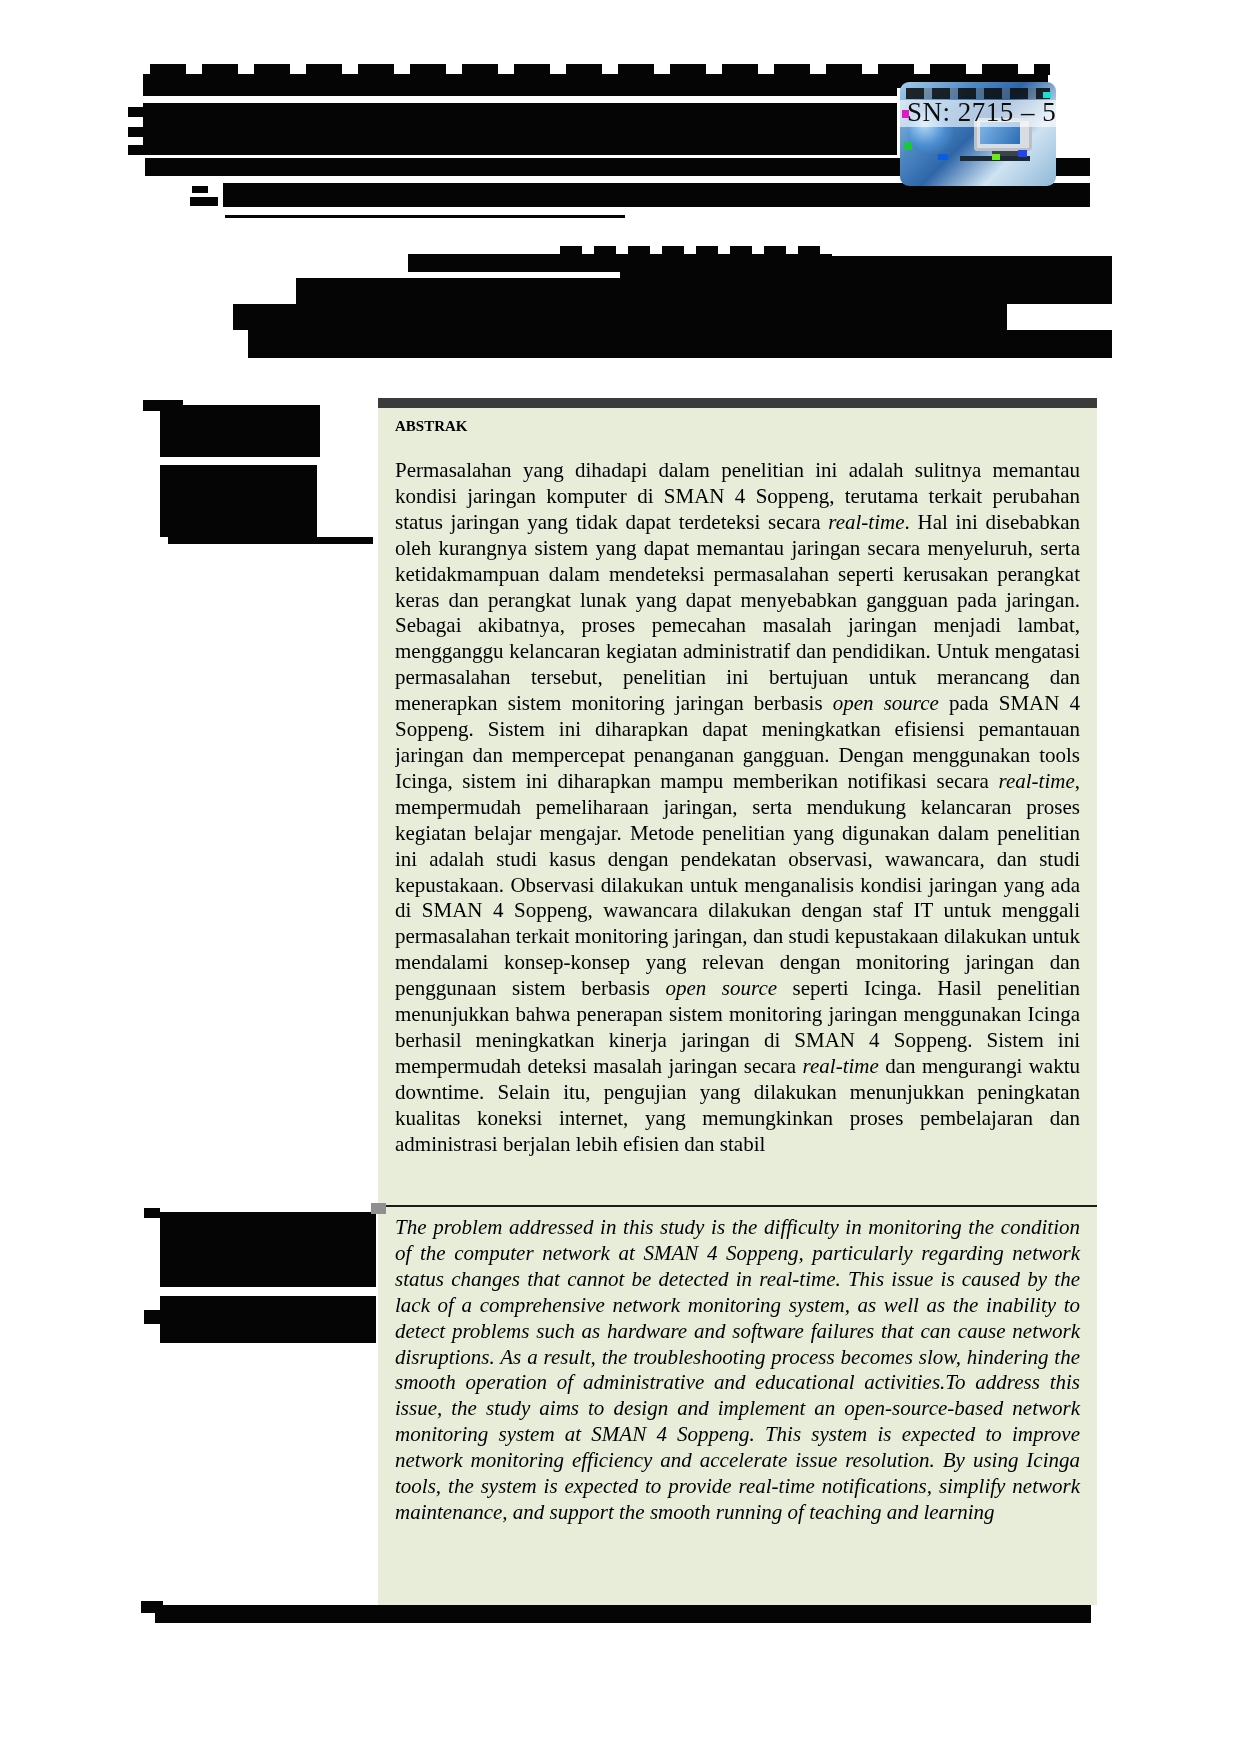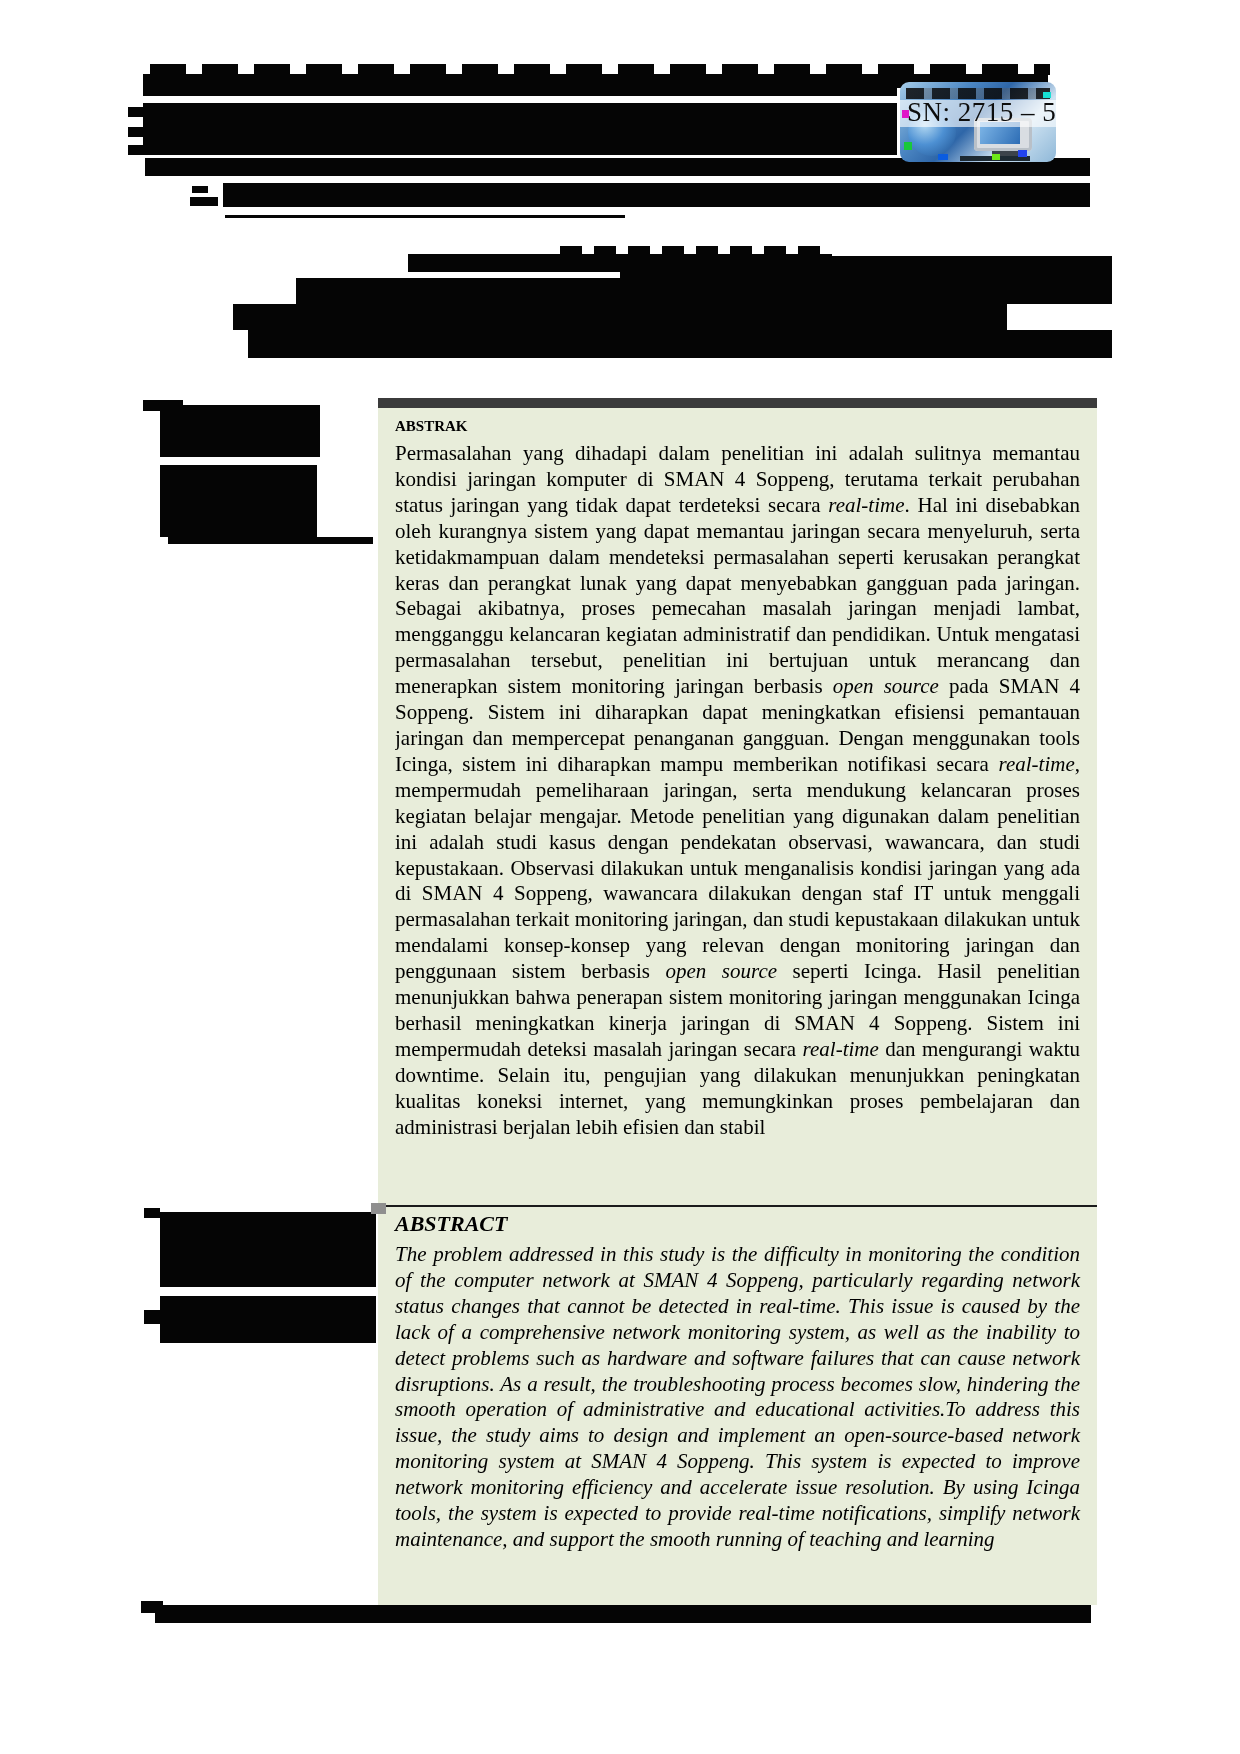--- a/index.html
+++ b/index.html
@@ -7,21 +7,21 @@
     position:relative; width:1240px; height:1754px; margin:0 auto;
     background:#ffffff; overflow:hidden;
     font-family:"Liberation Serif", serif; color:#000;
   }
   .redact{position:absolute; background:#050505;}
   .dashes{position:absolute; background:repeating-linear-gradient(90deg,#050505 0 36px, transparent 36px 52px);}
   .dashes2{position:absolute; background:repeating-linear-gradient(90deg,#050505 0 22px, transparent 22px 34px);}
 
   
   .logo{
-    position:absolute; left:900px; top:82px; width:156px; height:80px;
+    position:absolute; left:900px; top:82px; width:156px; height:104px;
     border-radius:9px; overflow:hidden;
     background:linear-gradient(135deg,#a6cde9 0%,#4d88c4 30%,#2e66a8 48%,#cfe3f2 72%,#8fb8d8 100%);
   }
   .logo .glitch-top{position:absolute; left:6px; top:6px; right:6px; height:11px;
     background:repeating-linear-gradient(90deg, rgba(10,10,10,.85) 0 18px, rgba(90,90,90,.4) 18px 26px);}
   .logo .band{position:absolute; left:0; top:18px; right:0; height:27px; background:rgba(255,255,255,.62);}
   .logo .issn{position:absolute; left:7px; top:15px; font-size:27px; line-height:30px;
     white-space:nowrap; color:#0d0d0d; letter-spacing:.5px;}
   .logo .globe{position:absolute; left:8px; top:26px; width:48px; height:48px; border-radius:50%;
     background:radial-gradient(circle at 35% 35%, #bfe2f7 0%, #4f93d6 45%, #1d4f8d 100%); opacity:.9;}
@@ -36,21 +36,21 @@
   
   .abs-topbar{position:absolute; left:378px; top:398px; width:719px; height:10px; background:#3b3b3b;}
   .green{
     position:absolute; left:378px; top:408px; width:719px; height:1197px;
     background:#e8edda; overflow:hidden;
   }
   .abstrak-head{
     position:absolute; left:17px; top:5px; font-size:15px; font-weight:bold; line-height:27px;
   }
   .id-abs{
-    position:absolute; left:17px; right:17px; top:33px; height:765px; overflow:hidden;
+    position:absolute; left:17px; right:17px; top:50px; height:765px; overflow:hidden;
     font-size:21px; line-height:25.9px; text-align:justify; text-justify:inter-word;
   }
   .en-block{position:absolute; left:0; right:0; top:797px;}
   .en-rule{border-top:2.5px solid #1b1b1b; margin:0;}
   .en-inner{padding:3px 17px 0 17px;}
   .abstract-head{font-size:22px; font-weight:bold; font-style:italic; line-height:27px; margin:0;}
   .en-abs{
     font-size:21px; line-height:25.9px; font-style:italic; text-align:justify; text-justify:inter-word;
     margin:5px 0 0 0;
   }
@@ -112,21 +112,20 @@
 
   <div class="abs-topbar"></div>
 
   <div class="green">
     <div class="abstrak-head">ABSTRAK</div>
     <div class="id-abs"><span>Permasalahan yang dihadapi dalam penelitian ini adalah sulitnya memantau kondisi jaringan komputer di SMAN 4 Soppeng, terutama terkait perubahan status jaringan yang tidak dapat terdeteksi secara </span><em>real-time</em><span>. Hal ini disebabkan oleh kurangnya sistem yang dapat memantau jaringan secara menyeluruh, serta ketidakmampuan dalam mendeteksi permasalahan seperti kerusakan perangkat keras dan perangkat lunak yang dapat menyebabkan gangguan pada jaringan. Sebagai akibatnya, proses pemecahan masalah jaringan menjadi lambat, mengganggu kelancaran kegiatan administratif dan pendidikan. Untuk mengatasi permasalahan tersebut, penelitian ini bertujuan untuk merancang dan menerapkan sistem monitoring jaringan berbasis </span><em>open source</em><span> pada SMAN 4 Soppeng. Sistem ini diharapkan dapat meningkatkan efisiensi pemantauan jaringan dan mempercepat penanganan gangguan. Dengan menggunakan tools Icinga, sistem ini diharapkan mampu memberikan notifikasi secara </span><em>real-time</em><span>, mempermudah pemeliharaan jaringan, serta mendukung kelancaran proses kegiatan belajar mengajar. Metode penelitian yang digunakan dalam penelitian ini adalah studi kasus dengan pendekatan observasi, wawancara, dan studi kepustakaan. Observasi dilakukan untuk menganalisis kondisi jaringan yang ada di SMAN 4 Soppeng, wawancara dilakukan dengan staf IT untuk menggali permasalahan terkait monitoring jaringan, dan studi kepustakaan dilakukan untuk mendalami konsep-konsep yang relevan dengan monitoring jaringan dan penggunaan sistem berbasis </span><em>open source</em><span> seperti Icinga. Hasil penelitian menunjukkan bahwa penerapan sistem monitoring jaringan menggunakan Icinga berhasil meningkatkan kinerja jaringan di SMAN 4 Soppeng. Sistem ini mempermudah deteksi masalah jaringan secara </span><em>real-time</em><span> dan mengurangi waktu downtime. Selain itu, pengujian yang dilakukan menunjukkan peningkatan kualitas koneksi internet, yang memungkinkan proses pembelajaran dan administrasi berjalan lebih efisien dan stabil</span></div>
 
     <div class="en-block">
       <div class="en-rule"></div>
       <div class="en-inner">
-        <p class="abstract-head">ABSTRACT</p>
         <p class="en-abs">The problem addressed in this study is the difficulty in monitoring the condition of the computer network at SMAN 4 Soppeng, particularly regarding network status changes that cannot be detected in real-time. This issue is caused by the lack of a comprehensive network monitoring system, as well as the inability to detect problems such as hardware and software failures that can cause network disruptions. As a result, the troubleshooting process becomes slow, hindering the smooth operation of administrative and educational activities.To address this issue, the study aims to design and implement an open-source-based network monitoring system at SMAN 4 Soppeng. This system is expected to improve network monitoring efficiency and accelerate issue resolution. By using Icinga tools, the system is expected to provide real-time notifications, simplify network maintenance, and support the smooth running of teaching and learning</p>
       </div>
     </div>
   </div>
   <div class="rule-nub"></div>
 
   <div class="redact" style="left:141px; top:1601px; width:22px;  height:12px;"></div>
   <div class="redact" style="left:155px; top:1605px; width:936px; height:18px;"></div>
 
 </div>

